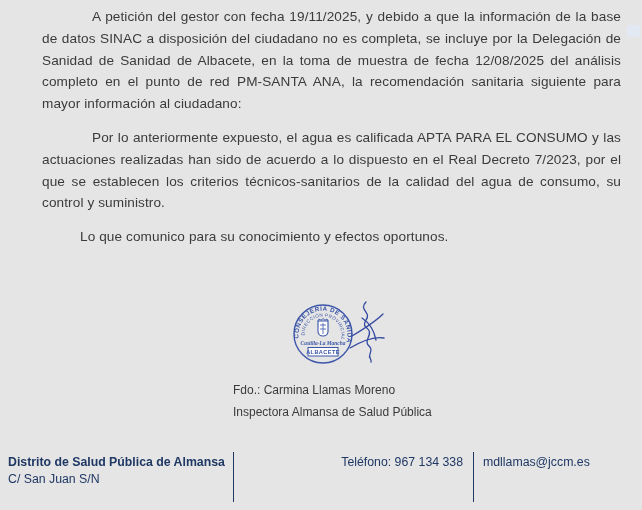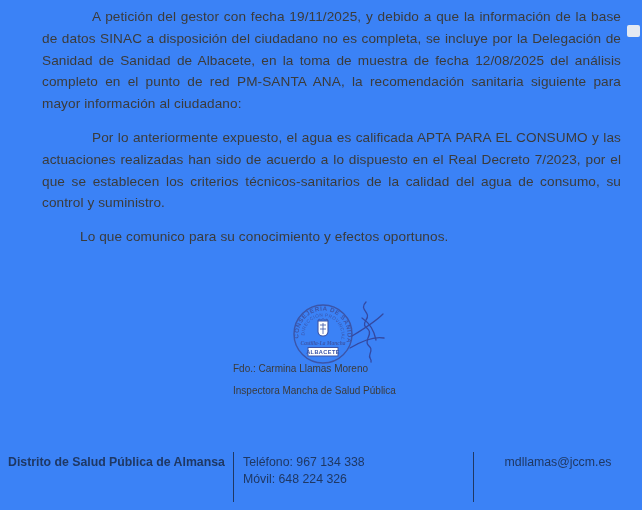--- a/index.html
+++ b/index.html
@@ -1,21 +1,21 @@
 <!DOCTYPE html>
 <html><head>
 <meta charset="utf-8">
 <style>
   * { margin: 0; padding: 0; box-sizing: border-box; }
   html, body { background: #ffffff; }
   .page {
     position: relative;
     width: 642px;
     height: 510px;
-    background: #3b82f6;
+    background: #e5e5e5;
     font-family: "Liberation Sans", sans-serif;
     overflow: hidden;
   }
   
   .letter-body {
     position: absolute;
     left: 42px;
     top: 6px;
     width: 579px;
     color: #3b3b3b;
@@ -38,23 +38,23 @@
     position: absolute;
     left: 282px;
     top: 296px;
     width: 110px;
     height: 78px;
   }
   
   .sig-block {
     position: absolute;
     left: 233px;
-    top: 358px;
+    top: 380px;
     color: #3b3b3b;
-    font-size: 10px;
+    font-size: 12px;
     line-height: 21.5px;
   }
   
   .artifact {
     position: absolute;
     left: 627px;
     top: 25px;
     width: 13px;
     height: 12px;
     background: #e3e9f2;
@@ -75,28 +75,28 @@
     position: absolute;
     left: 8px;
     top: 6px;
   }
   .footer .col-address .org { font-weight: bold; }
   .footer .col-phones {
     position: absolute;
     left: 243px;
     top: 6px;
     width: 220px;
-    text-align: left;
+    text-align: right;
   }
   .footer .col-email {
     position: absolute;
     left: 483px;
     top: 6px;
     width: 150px;
-    text-align: center;
+    text-align: left;
   }
   .footer .vline {
     position: absolute;
     top: 4px;
     width: 1px;
     height: 50px;
     background: #1f3864;
   }
   .footer .vline.v1 { left: 233px; }
   .footer .vline.v2 { left: 473px; }
@@ -147,29 +147,29 @@
         <path d="M84,6 C76,14 90,16 84,24 C78,34 92,30 86,42 C82,52 92,48 88,58 C86,63 90,62 89,66"></path>
         <path d="M70,40 C80,34 95,24 101,18"></path>
         <path d="M68,52 C78,46 92,40 102,42"></path>
         <path d="M80,22 C86,26 92,34 94,44"></path>
       </g>
     </svg>
   </div>
 
   <div class="sig-block">
     <div>Fdo.: Carmina Llamas Moreno</div>
-    <div>Inspectora Mancha de Salud Pública</div>
+    <div>Inspectora Almansa de Salud Pública</div>
   </div>
 
   <div class="footer">
     <div class="vline v1"></div>
     <div class="vline v2"></div>
     <div class="col-address">
       <div class="org">Distrito de Salud Pública de Almansa</div>
+      <div>C/ San Juan S/N</div>
     </div>
     <div class="col-phones">
       <div>Teléfono: 967 134 338</div>
-      <div>Móvil: 648 224 326</div>
     </div>
     <div class="col-email">mdllamas@jccm.es</div>
   </div>
 
 </div>
 
 </body></html>

